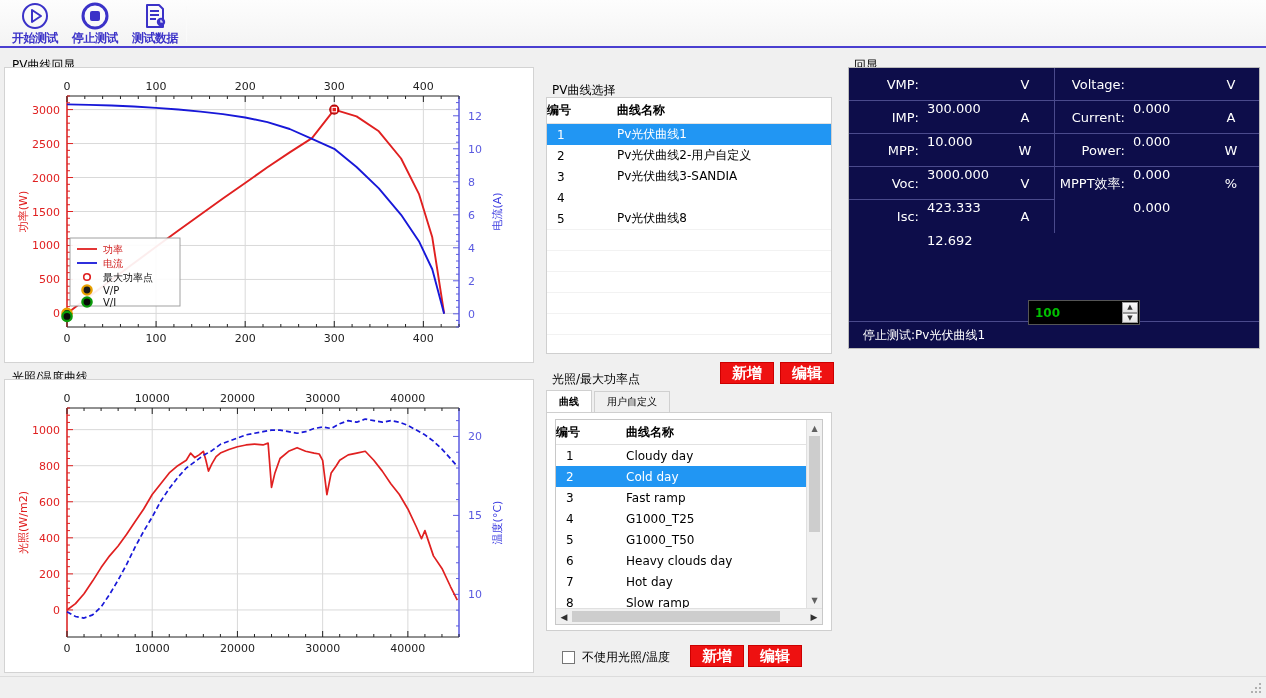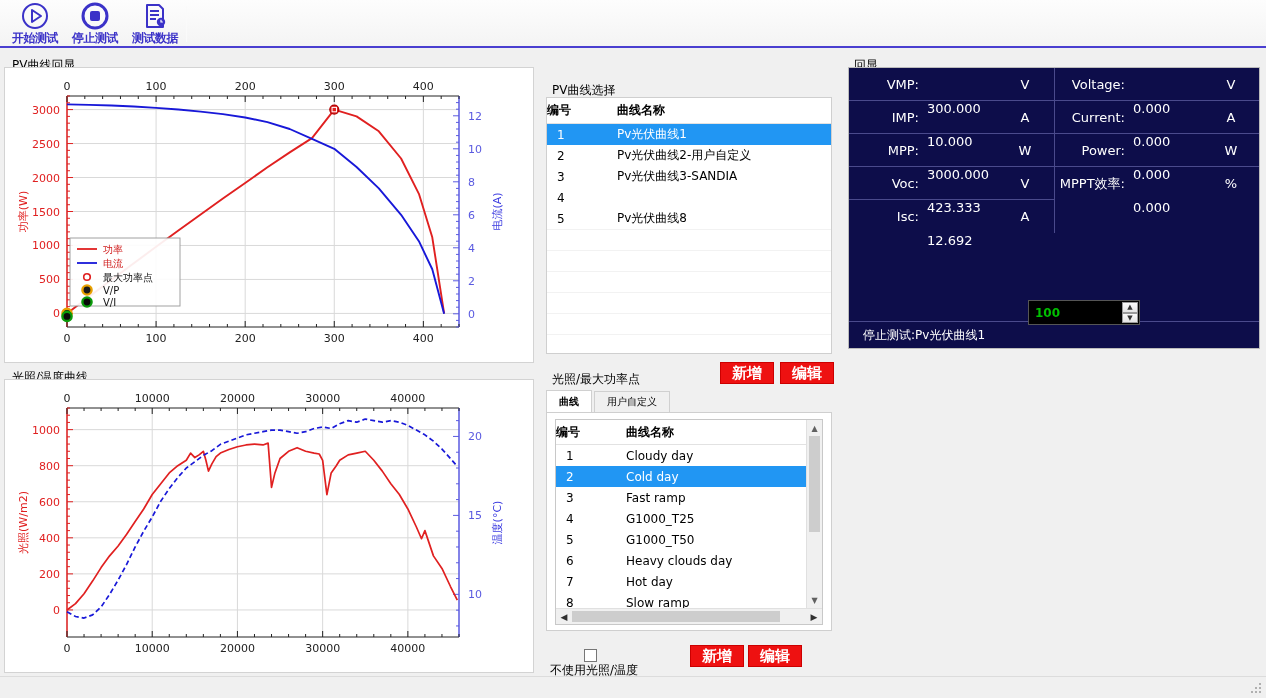--- a/index.html
+++ b/index.html
@@ -577,21 +577,21 @@
           <div class="arr" style="bottom:0;">▼</div>
         </div>
         <div class="sb-h">
           <div class="arr" style="left:0;">◀</div>
           <div class="thumb" style="left:16px; width:208px;"></div>
           <div class="arr" style="right:0;">▶</div>
         </div>
       </div>
     </div>
 
-    <div class="chk" style="left:6px; top:277px;flex-direction:column;">
+    <div class="chk" style="left:18px; top:277px;">
       <span class="bx"></span>
       <span>不使用光照/温度</span>
     </div>
     <div class="redbtn" style="left:146px; top:273px; width:54px; height:22px;">新增</div>
     <div class="redbtn" style="left:204px; top:273px; width:54px; height:22px;">编辑</div>
   </div>
 
   <div class="group" style="left:846px; top:58px; width:416px; height:235px;">
     <div class="g-title">回显</div>
     <div class="readout" style="left:2px; top:9px; width:412px; height:282px;">

